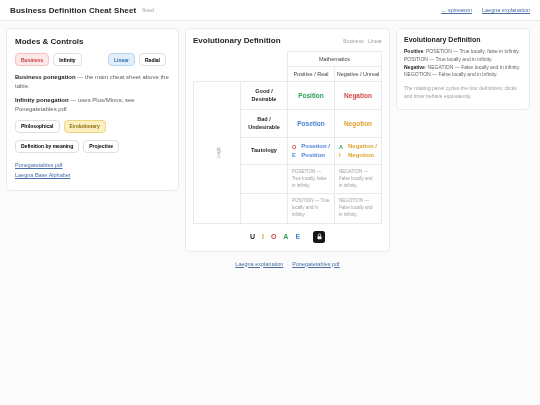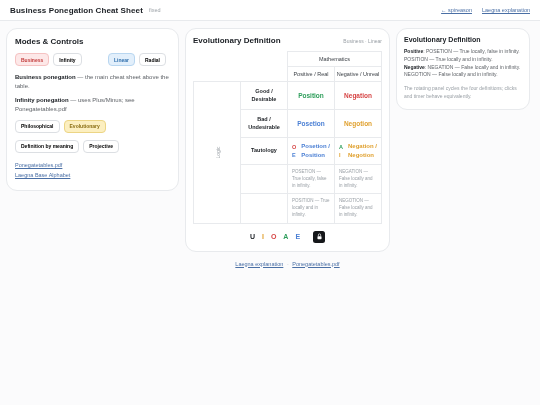--- a/index.html
+++ b/index.html
@@ -30,21 +30,21 @@
     display: flex;
     align-items: flex-start;
     gap: 6px;
     background: #fbfbfc;
     height: 384px;
   }
 
   .card {
     background: #fff;
     border: 1px solid #e8eaed;
-    border-radius: 11px;
+    border-radius: 5px;
   }
 
   
   .left-card { width: 173px; padding: 8px 8px 9px 8px; }
   .left-title { font-size: 8px; font-weight: bold; margin-bottom: 7px; }
 
   .chip-row { display: flex; align-items: center; margin-bottom: 7px; }
   .chip {
     font-size: 5px; font-weight: bold;
     padding: 2.5px 5px;
@@ -136,21 +136,21 @@
   .right-card { width: 134px; padding: 7px 7px 8px 7px; }
   .right-title { font-size: 7px; font-weight: bold; margin-bottom: 5px; }
   .def-line { font-size: 5px; color: #5f6368; line-height: 1.55; }
   .def-line b { color: #1b1f24; }
   .right-note { font-size: 5px; color: #9aa0a6; line-height: 1.55; margin-top: 6px; }
 </style>
 </head>
 <body>
 
 <div class="topbar">
-  <span class="topbar-title">Business Ponegation Cheat Sheet</span>
+  <span class="topbar-title">Business Definition Cheat Sheet</span>
   <span class="topbar-sub">fixed</span>
   <span class="topbar-spacer"></span>
   <a class="topbar-link" href="#">← spireason</a>
   <a class="topbar-link" href="#">Laegna explanation</a>
 </div>
 
 <div class="page">
 
   <div class="card left-card">
     <div class="left-title">Modes &amp; Controls</div>

